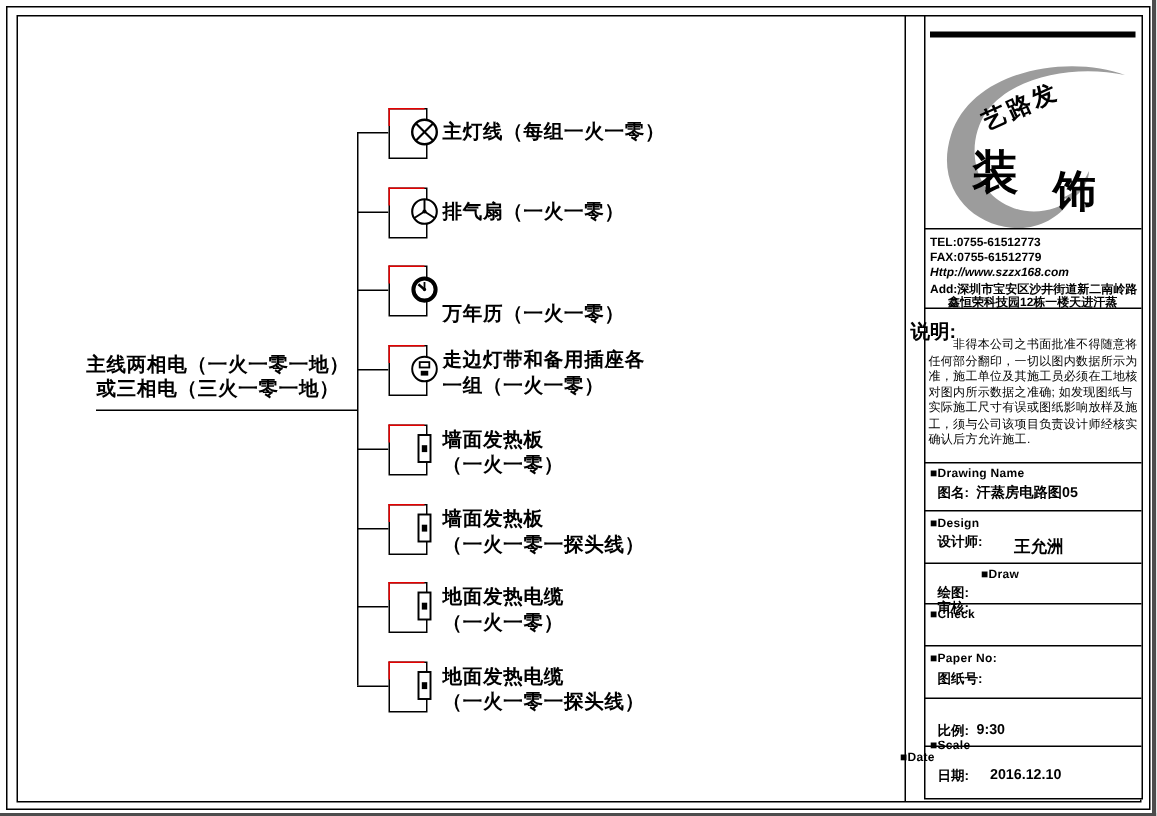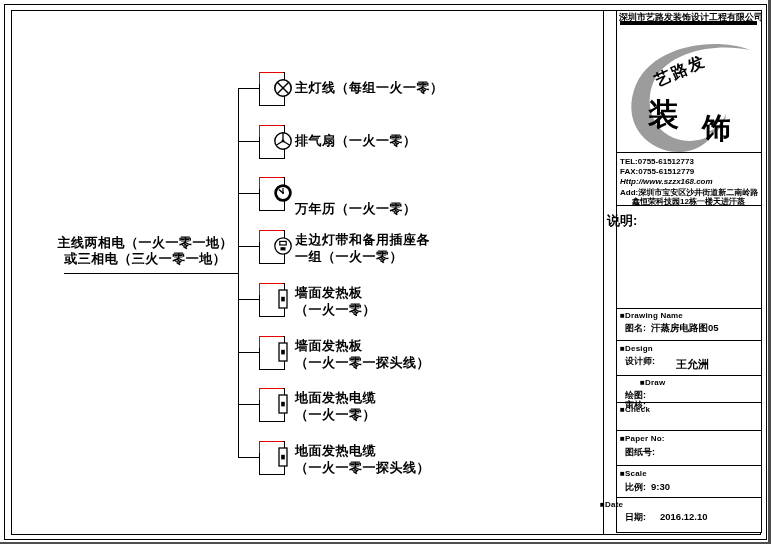--- a/index.html
+++ b/index.html
@@ -142,39 +142,45 @@
       <div class="sym" style="left:278px;top:447px"><svg width="10" height="20" viewBox="0 0 10 20">
           <rect x="1" y="1" width="8" height="18" fill="#fff" stroke="#000" stroke-width="1.3"></rect>
           <rect x="3.2" y="7.8" width="3.6" height="4.6" fill="#000"></rect>
         </svg></div>
       <div class="blabel" style="left:295px;top:442px">地面发热电缆
 （一火一零一探头线）</div>
     </div>
 
   <div id="titleblock"></div>
 
-  <div class="company">深圳市艺路发装饰设计工程有限公司</div>
   <div class="company-bar"></div>
 
   <svg style="position:absolute;left:618px;top:28px;" width="142" height="126" viewBox="0 0 142 126">
     <path d="M132,22 C95,8 30,18 16,62 C4,100 34,126 64,124 C78,123 90,115 96,105
              C86,113 66,117 50,107 C30,95 26,66 40,46 C58,22 100,15 132,22 Z" fill="#9c9c9c"></path>
     <path d="M96,105 C104,100 108,92 108,86 C104,95 98,101 90,104 Z" fill="#9c9c9c"></path>
   </svg>
   <div class="logo-diag">艺路发</div>
   <div class="logo-big1">装</div>
   <div class="logo-big2">饰</div>
 
   <div class="contact" style="left:620px;top:157px;">TEL:0755-61512773</div>
   <div class="contact" style="left:620px;top:167px;">FAX:0755-61512779</div>
   <div class="contact" style="left:620px;top:177px;font-style:italic;">Http://www.szzx168.com</div>
   <div class="contact" style="left:620px;top:187px;">Add:深圳市宝安区沙井街道新二南岭路</div>
   <div class="contact" style="left:632px;top:196px;">鑫恒荣科技园12栋一楼天进汗蒸</div>
 
   <div class="notes-title">说明:</div>
+  <div class="notes-body">　　非得本公司之书面批准不得随意将
+任何部分翻印，一切以图内数据所示为
+准，施工单位及其施工员必须在工地核
+对图内所示数据之准确; 如发现图纸与
+实际施工尺寸有误或图纸影响放样及施
+工，须与公司该项目负责设计师经核实
+确认后方允许施工.</div>
 
   <div class="tbl" style="top:152px;"></div>
   <div class="tbl" style="top:205px;"></div>
   <div class="tbl" style="top:308px;"></div>
   <div class="tbl" style="top:340px;"></div>
   <div class="tbl" style="top:375px;"></div>
   <div class="tbl" style="top:402px;"></div>
   <div class="tbl" style="top:430px;"></div>
   <div class="tbl" style="top:465px;"></div>
   <div class="tbl" style="top:497px;"></div>
@@ -183,36 +189,36 @@
     <div class="fh" style="left:620px;top:311px;">■Drawing Name</div>
     <div class="fl" style="left:625px;top:322px;">图名:</div>
     <div class="fv" style="left:651px;top:322px;">汗蒸房电路图05</div>
   </div>
   <div>
     <div class="fh" style="left:620px;top:344px;">■Design</div>
     <div class="fl" style="left:625px;top:355px;">设计师:</div>
     <div class="fv" style="left:676px;top:357px;font-size:11px;">王允洲</div>
   </div>
   <div>
-    <div class="fh" style="left:640px;top:378px;">■Draw</div>
+    <div class="fh" style="left:654px;top:378px;">■Draw</div>
     <div class="fl" style="left:625px;top:389px;">绘图:</div>
     <div class="fv" style="left:655px;top:389px;"></div>
   </div>
   <div>
     <div class="fh" style="left:620px;top:405px;">■Check</div>
     <div class="fl" style="left:625px;top:399px;">审核:</div>
     <div class="fv" style="left:655px;top:416px;"></div>
   </div>
   <div>
     <div class="fh" style="left:620px;top:434px;">■Paper No:</div>
     <div class="fl" style="left:625px;top:446px;">图纸号:</div>
     <div class="fv" style="left:660px;top:446px;"></div>
   </div>
   <div>
-    <div class="fh" style="left:620px;top:469px;">■Scale</div>
+    <div class="fh" style="left:620px;top:492px;">■Scale</div>
     <div class="fl" style="left:625px;top:481px;">比例:</div>
     <div class="fv" style="left:651px;top:481px;">9:30</div>
   </div>
   <div>
     <div class="fh" style="left:600px;top:500px;">■Date</div>
     <div class="fl" style="left:625px;top:511px;">日期:</div>
     <div class="fv" style="left:660px;top:511px;">2016.12.10</div>
   </div>
 
   <div class="edge-r"></div>

